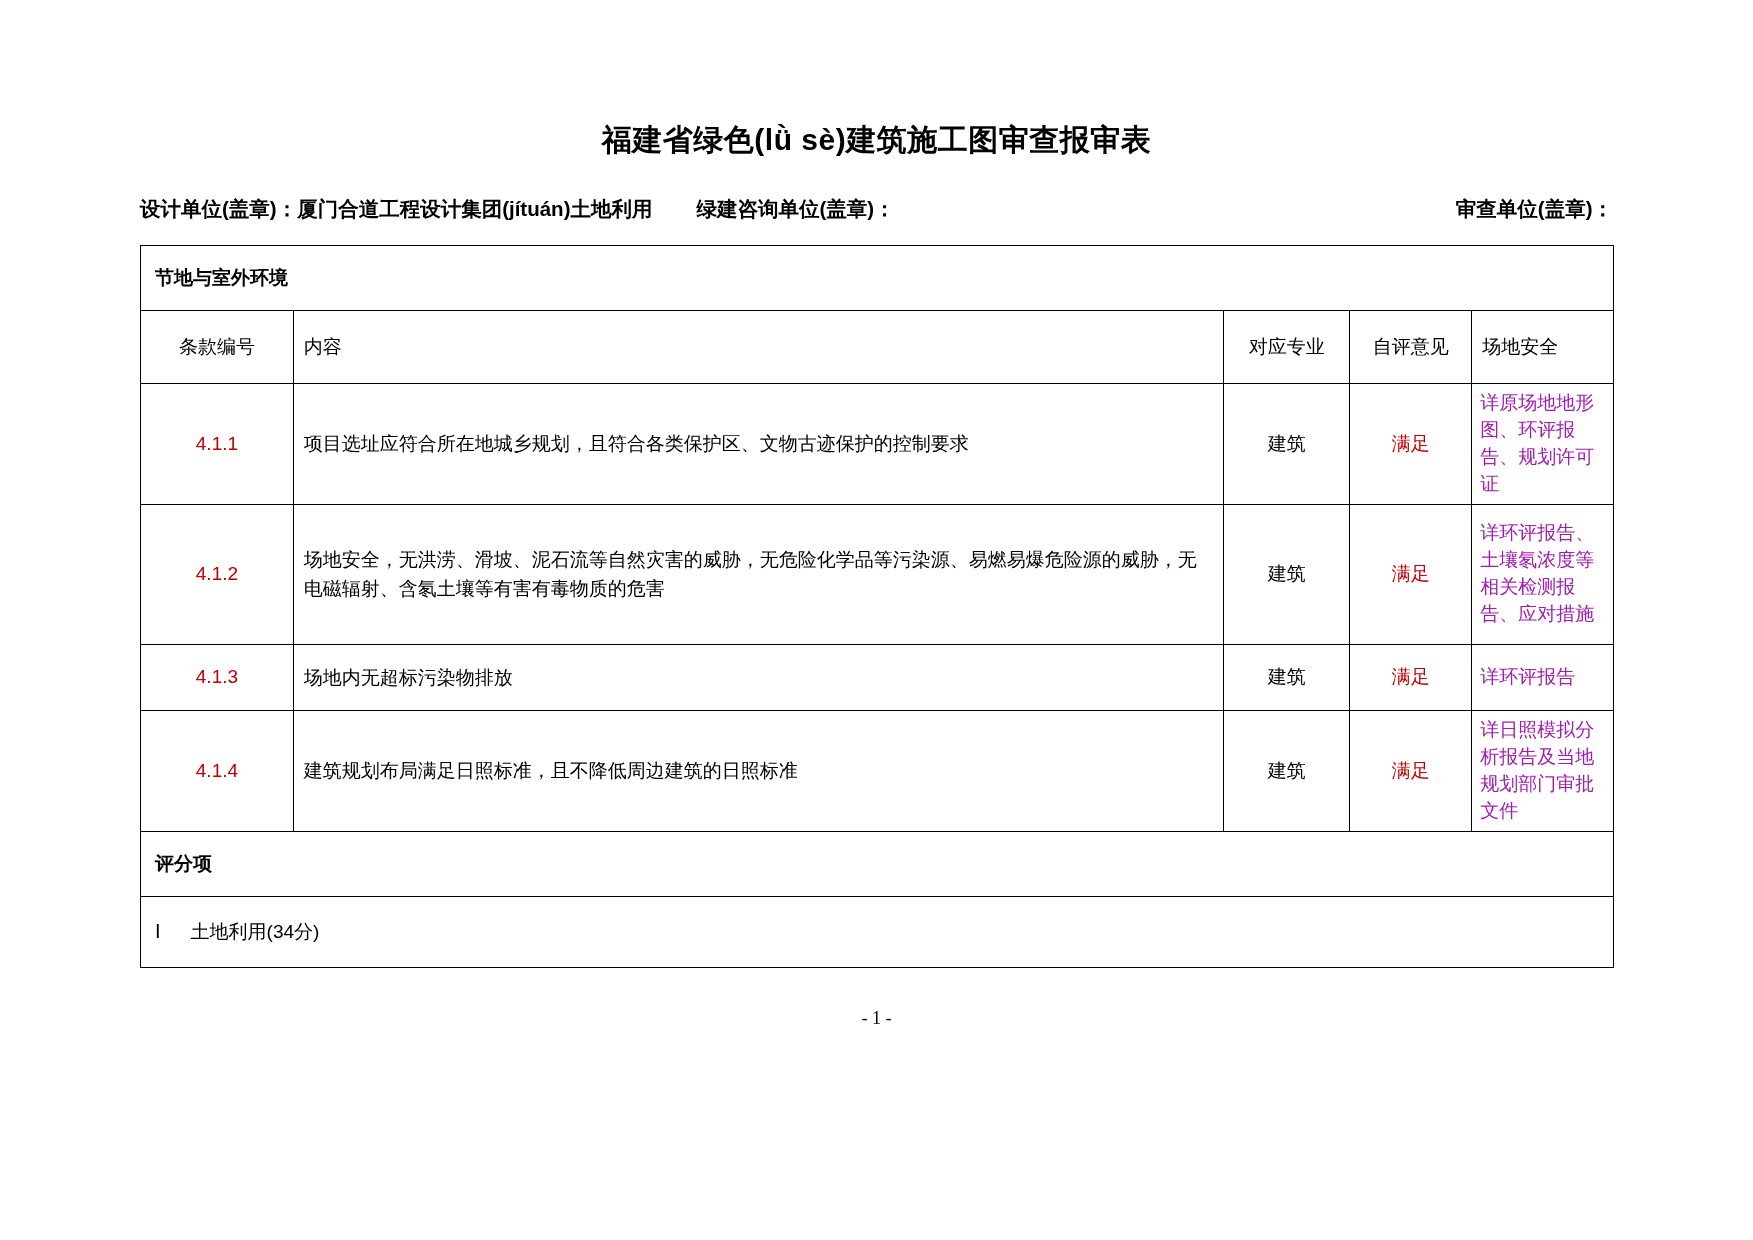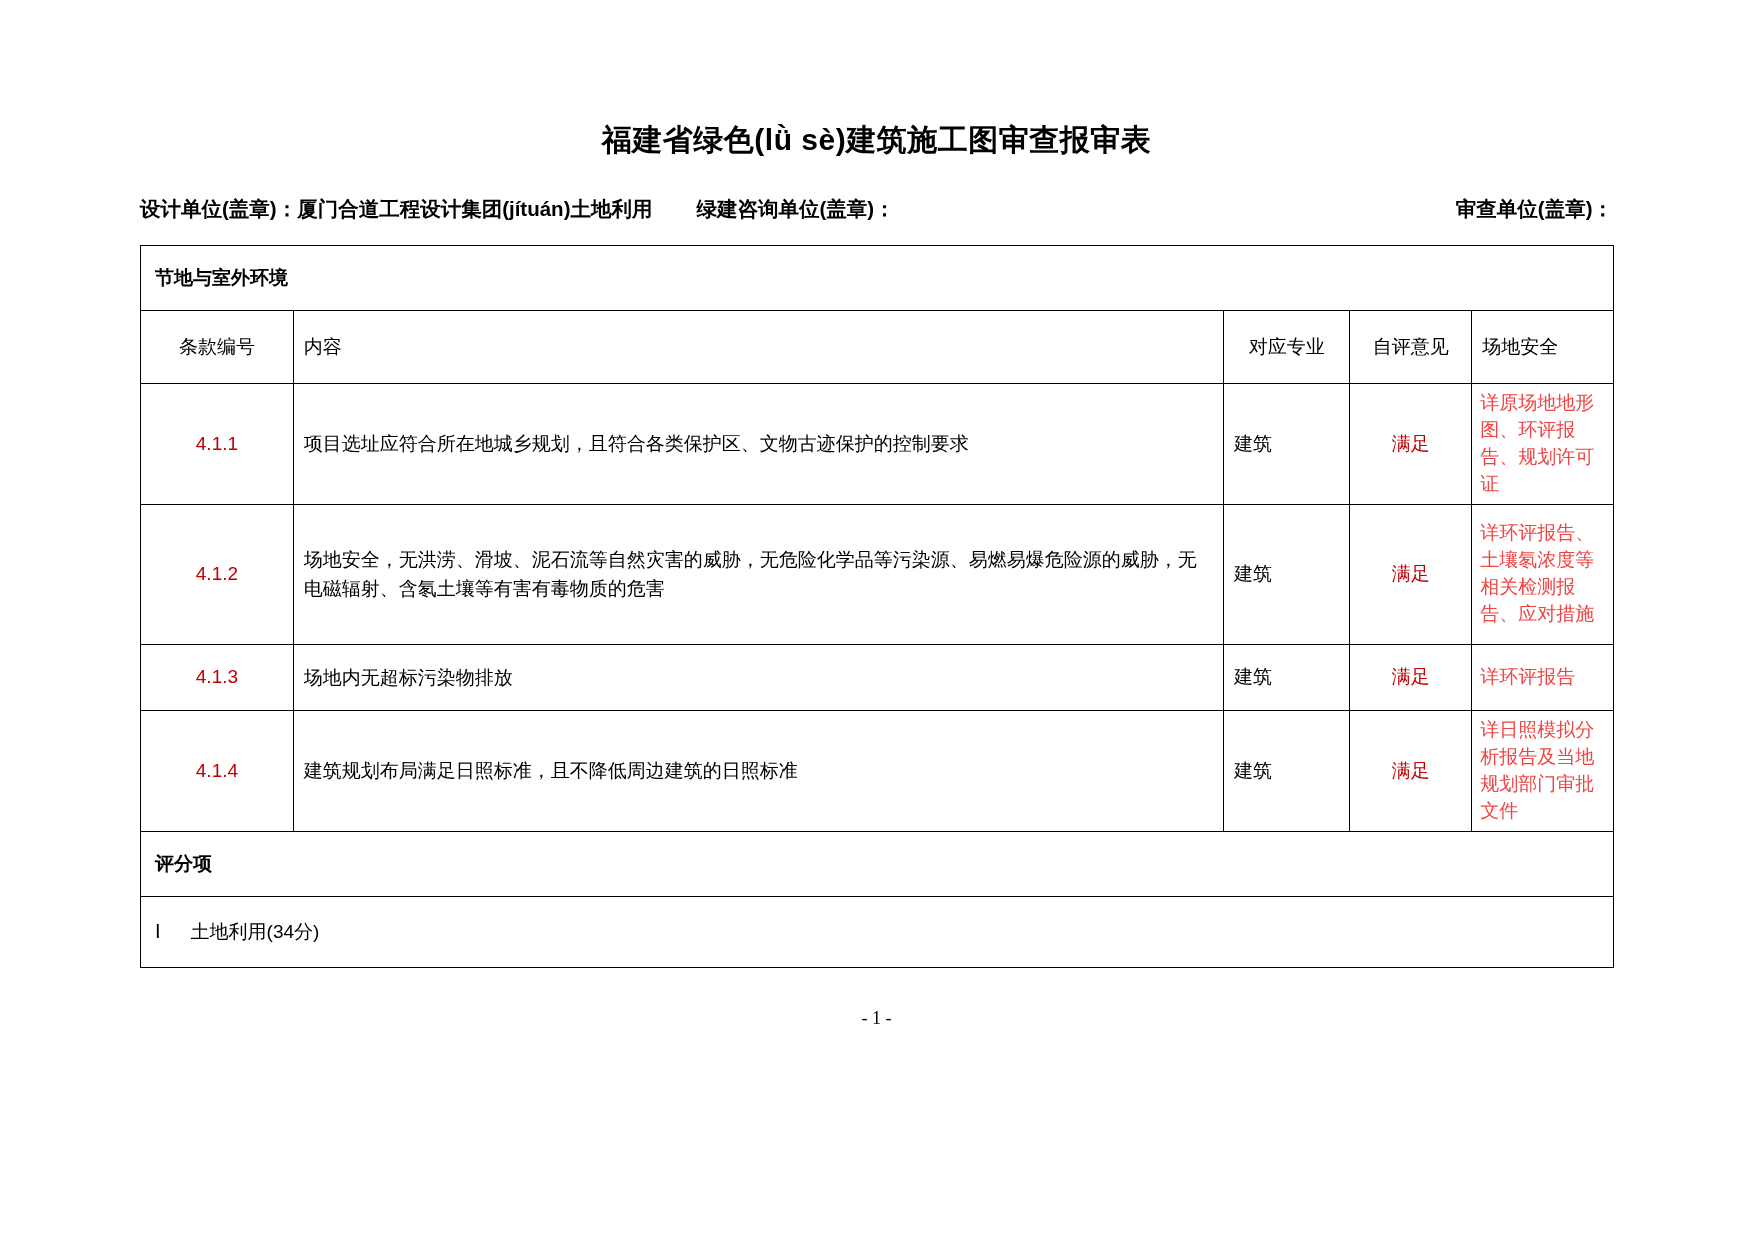--- a/index.html
+++ b/index.html
@@ -88,30 +88,31 @@
     font-size: 20px;
     color: #c00000;
     font-family: "Liberation Serif", "DejaVu Serif", serif;
   }
   td.content {
     text-align: left;
     line-height: 1.55;
     font-size: 19px;
   }
   td.major {
+    text-align: center;
     font-size: 19px;
   }
   td.self {
     text-align: center;
     color: #c00000;
     font-size: 19px;
   }
   td.review {
     text-align: left;
-    color: #ef4444;
+    color: #a21caf;
     line-height: 1.42;
     font-size: 19px;
     padding-left: 8px !important;
     padding-right: 4px !important;
   }
   .score-band {
     height: 58px;
     font-weight: normal;
     font-size: 20px;
     padding-left: 14px !important;

